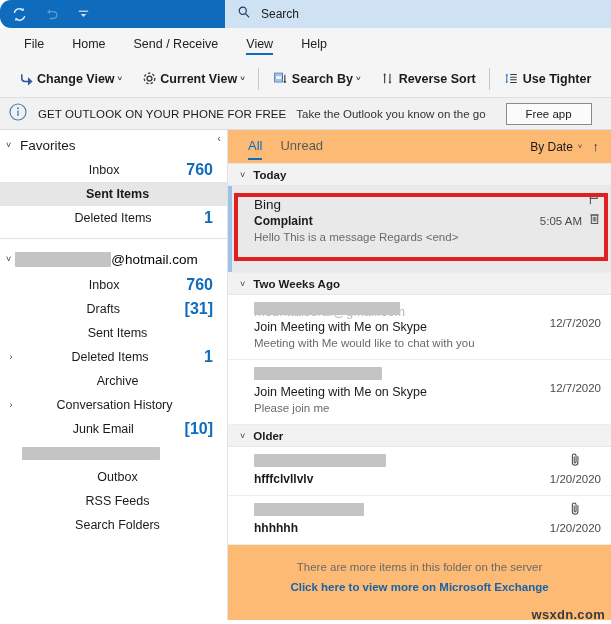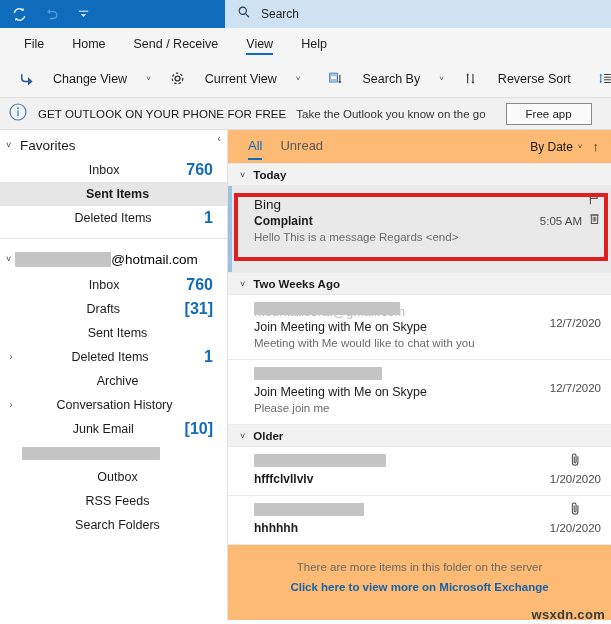--- a/index.html
+++ b/index.html
@@ -7,21 +7,21 @@
     width: 611px; height: 624px;
     font-family: "Liberation Sans", sans-serif;
     background: #ffffff;
     overflow: hidden;
   }
   #app { position: relative; width: 611px; height: 624px; overflow: hidden; }
 
   
   .titlebar {
     height: 28px; background: #0f6cbd;
-    display: flex; align-items: center;
+    display: flex; align-items: center; border-radius: 11px;
   }
   .qat { display: flex; align-items: center; padding-left: 10px; gap: 14px; width: 225px; }
   .qat-icon { width: 18px; height: 18px; display: flex; align-items: center; justify-content: center; }
   .qat-icon svg { display: block; }
   .searchbox {
     flex: 1; height: 28px; background: #cfe2f3;
     display: flex; align-items: center; gap: 10px; padding-left: 12px;
   }
   .search-text { font-size: 12px; color: #1b1b1b; }
 
@@ -41,23 +41,23 @@
     height: 2px; background: #0f6cbd;
   }
 
   
   .ribbon {
     height: 38px; background: #f5f5f5;
     display: flex; align-items: center; padding-left: 8px;
     border-bottom: 1px solid #e0e0e0; overflow: hidden;
   }
   .cmd {
-    display: flex; align-items: center; gap: 18px;
+    display: flex; align-items: center; gap: 2px;
     padding: 0 9px; height: 30px; font-size: 12.5px; color: #1b1b1b;
-    white-space: nowrap; cursor: default;
+    white-space: nowrap; cursor: default; font-weight: bold;
   }
   .cmd .glyph { width: 18px; height: 18px; display: flex; align-items: center; justify-content: center; }
   .caret { font-size: 8px; color: #444; margin-left: 1px; }
   .sep { width: 1px; height: 22px; background: #c8c8c8; margin: 0 4px; }
 
   
   .banner {
     height: 32px; background: #f1f1f1; border-bottom: 1px solid #dcdcdc;
     display: flex; align-items: center; gap: 10px; padding-left: 8px;
   }

